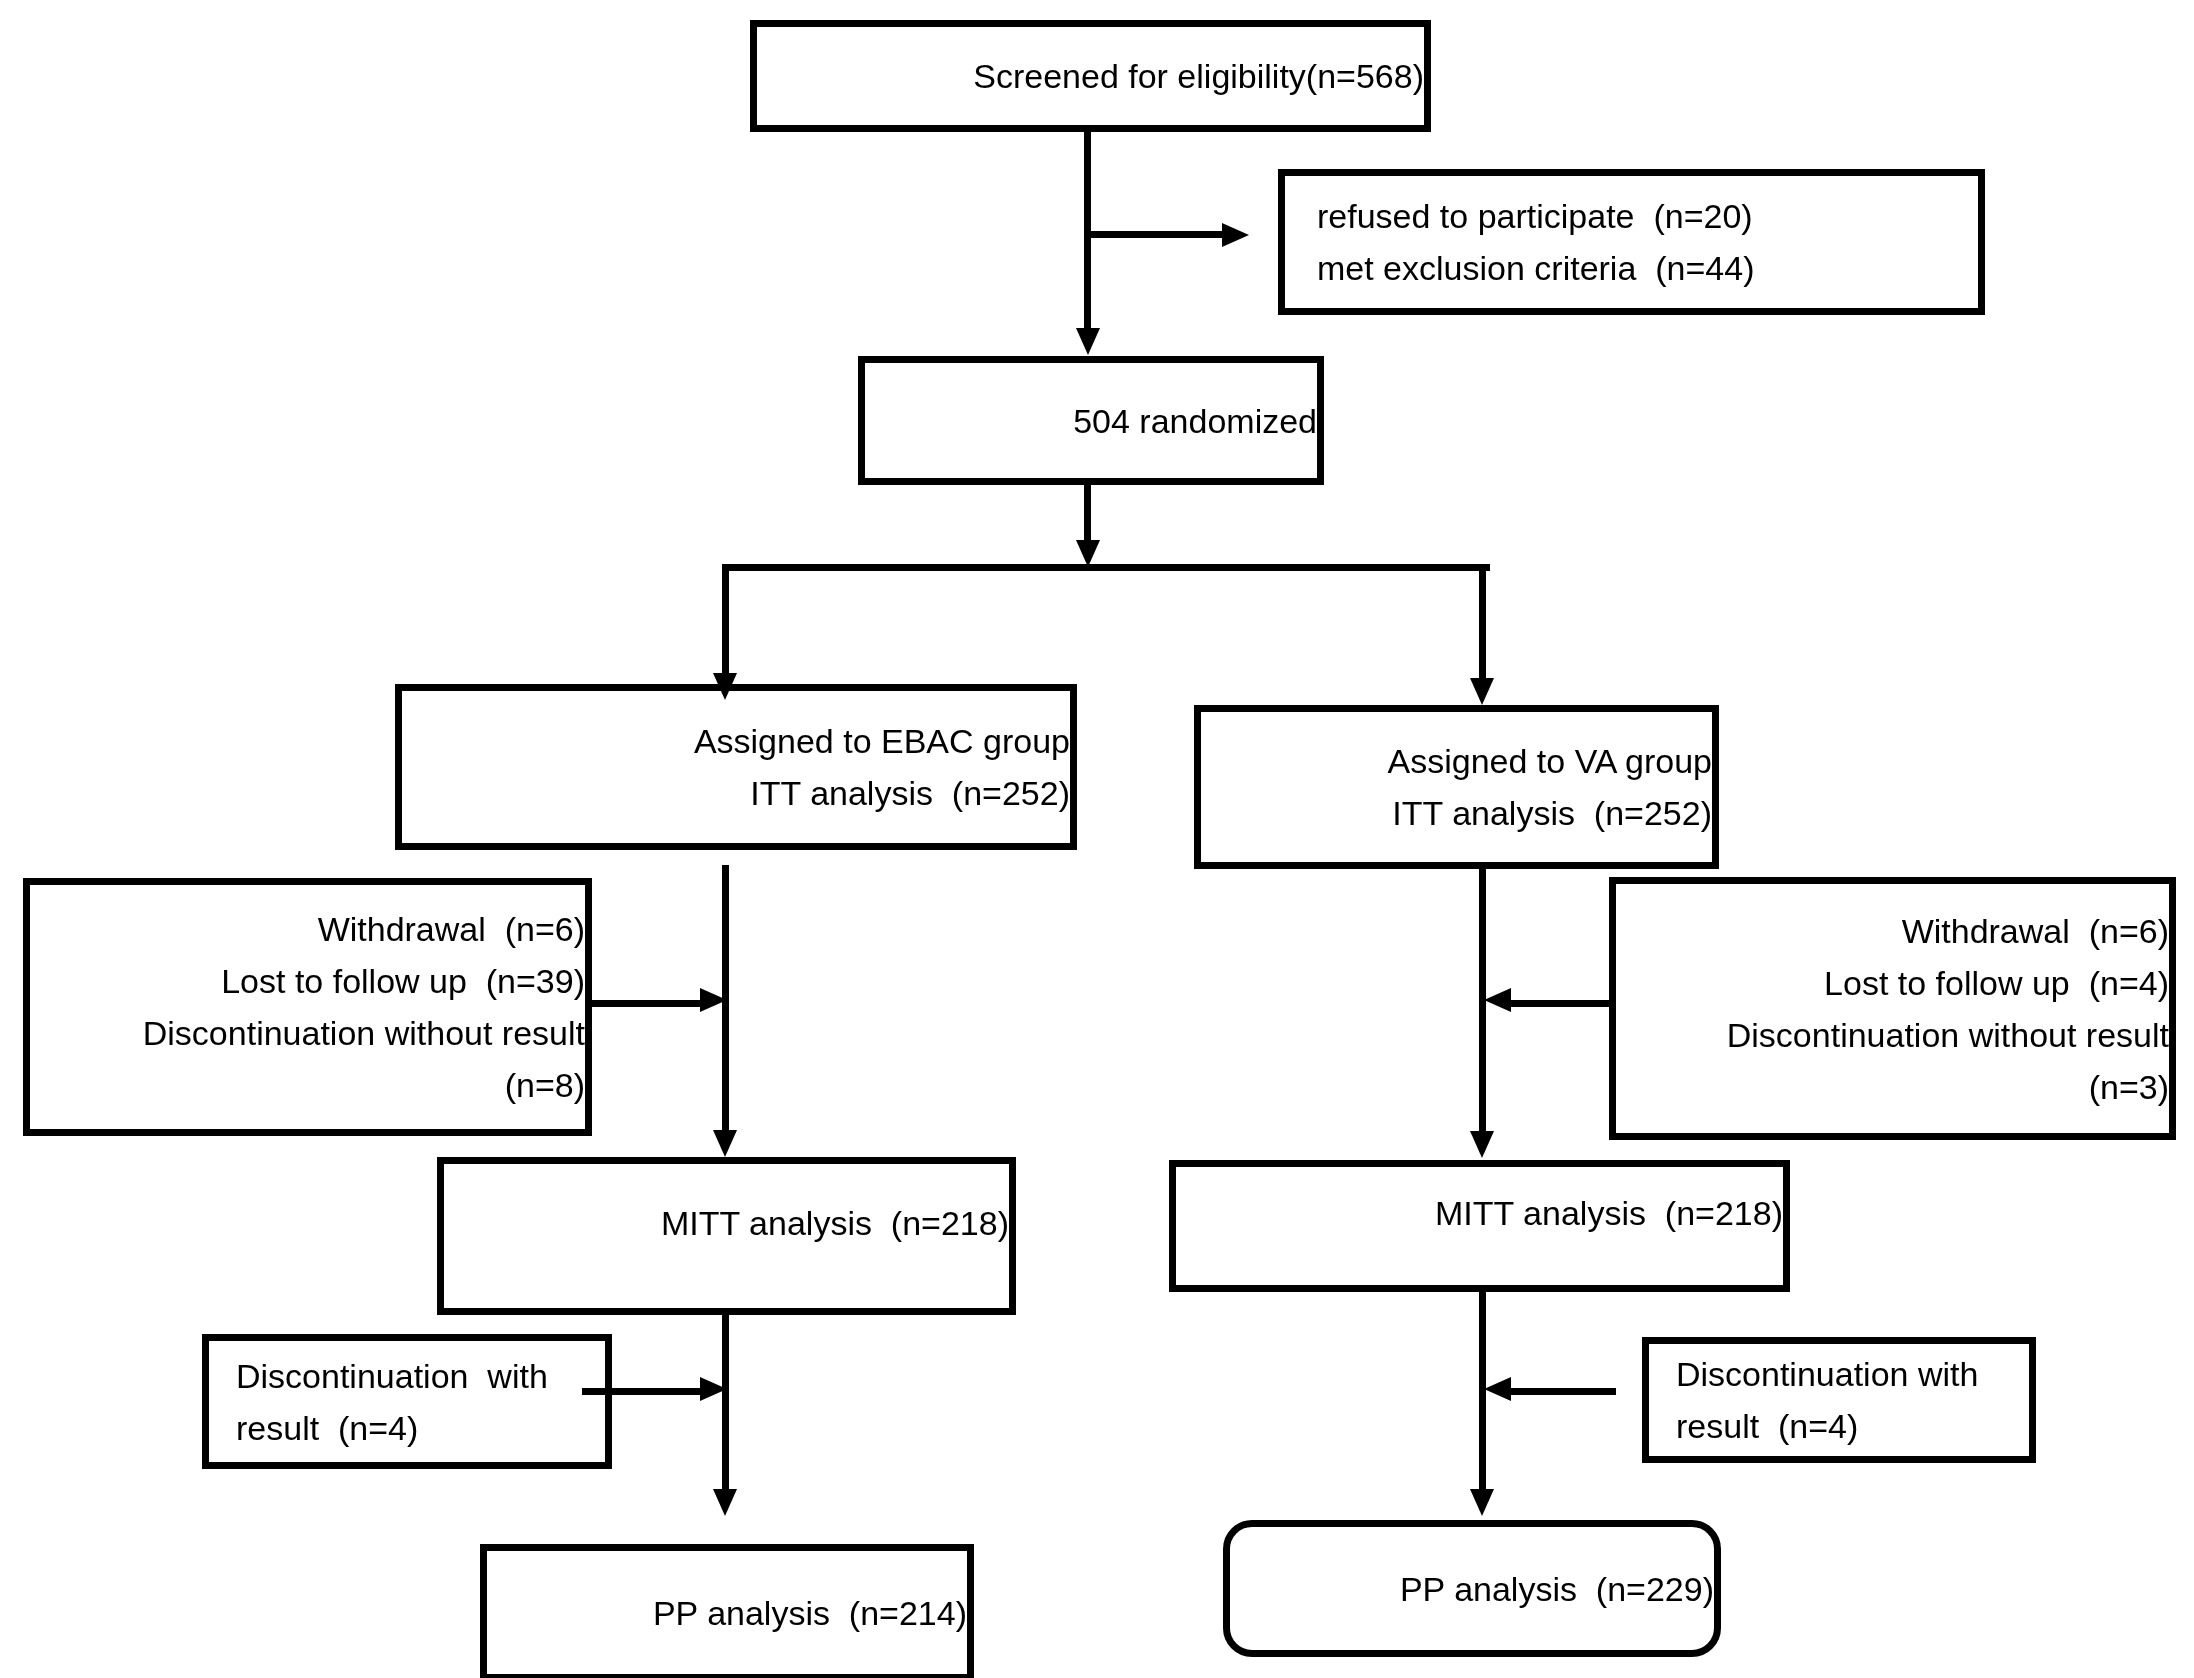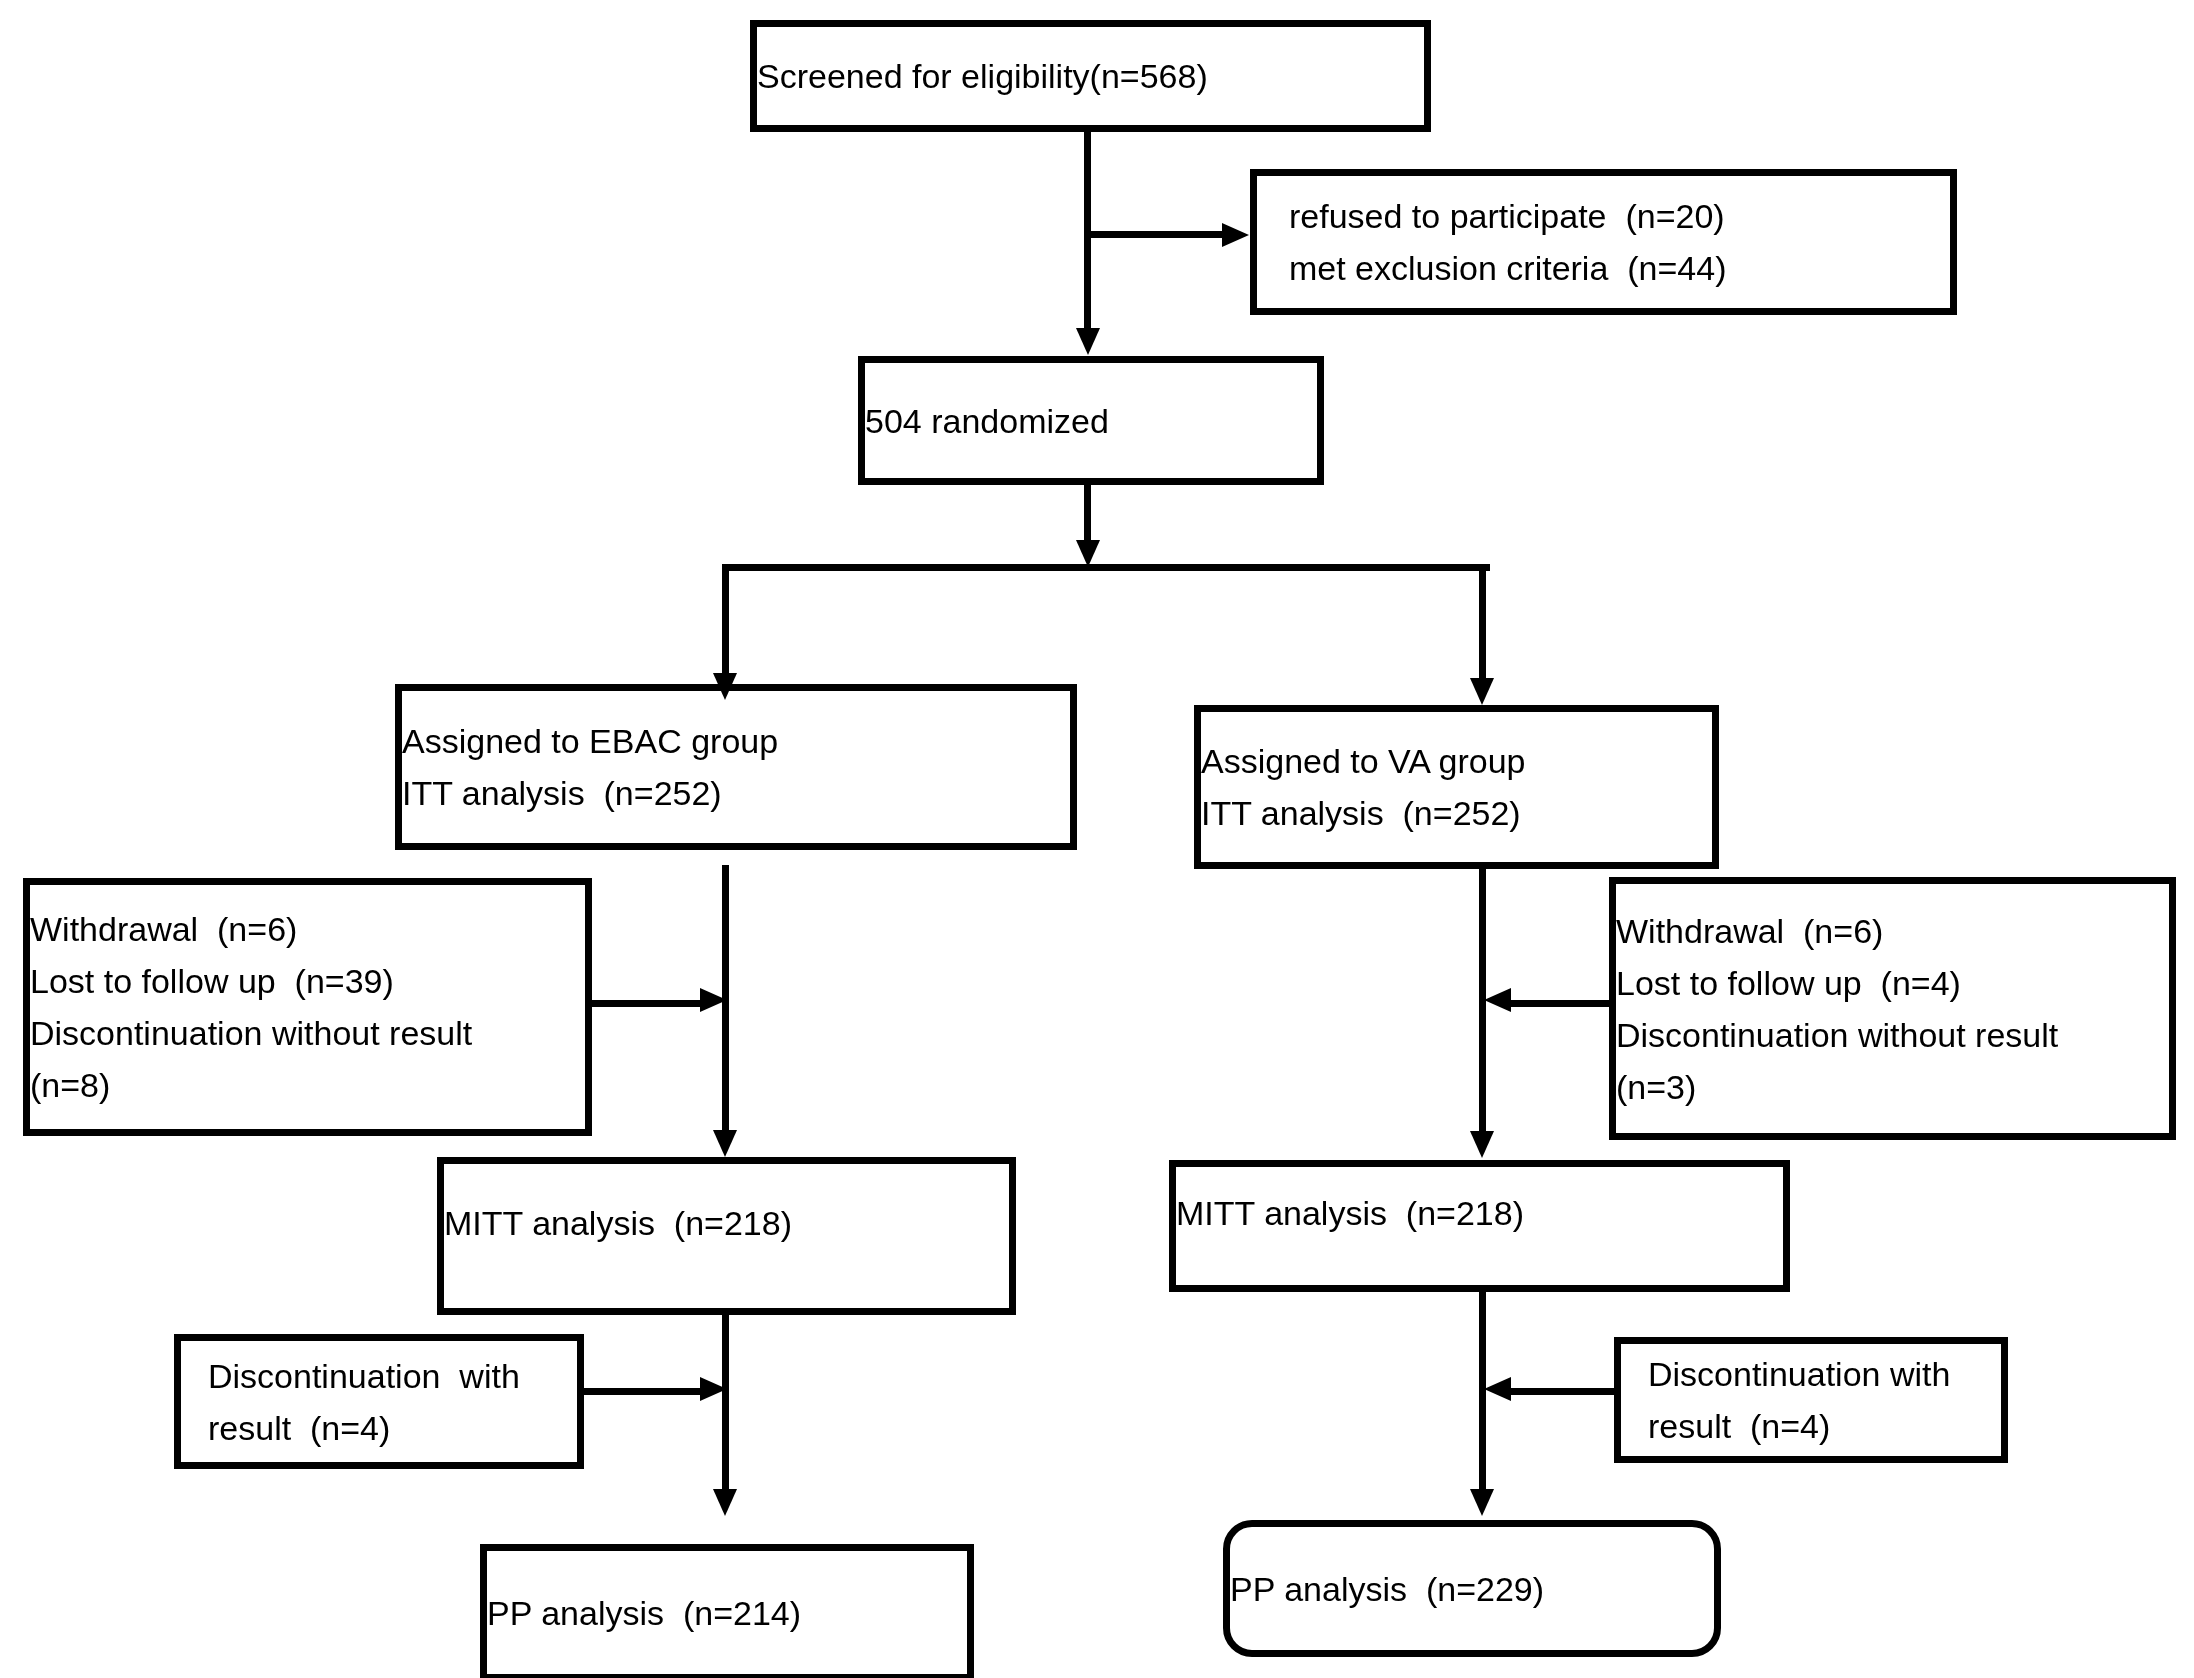--- a/index.html
+++ b/index.html
@@ -13,27 +13,28 @@
     overflow:hidden;
   }
   .box{
     position:absolute;
     border:7.1px solid #000;
     box-sizing:border-box;
     background:#fff;
     display:flex;
     flex-direction:column;
     justify-content:center;
-    align-items:flex-start;
+    align-items:flex-end;
     text-align:center;
     font-size:34px;
     line-height:52px;
+    padding-left:48px;
   }
   .box .bline{white-space:pre-wrap;display:block;}
-  .leftalign{align-items:flex-start;text-align:left;}
+  .leftalign{align-items:flex-start;text-align:left;margin-left:28px;}
   .lift{padding-bottom:25.6px;}
   .vline{position:absolute;width:7.1px;background:#000;}
   .hline{position:absolute;height:7.1px;background:#000;}
   .arrd{position:absolute;width:0;height:0;
     border-left:12px solid transparent;border-right:12px solid transparent;
     border-top:27px solid #000;}
   .arrr{position:absolute;width:0;height:0;
     border-top:12px solid transparent;border-bottom:12px solid transparent;
     border-left:27px solid #000;}
   .arrl{position:absolute;width:0;height:0;

